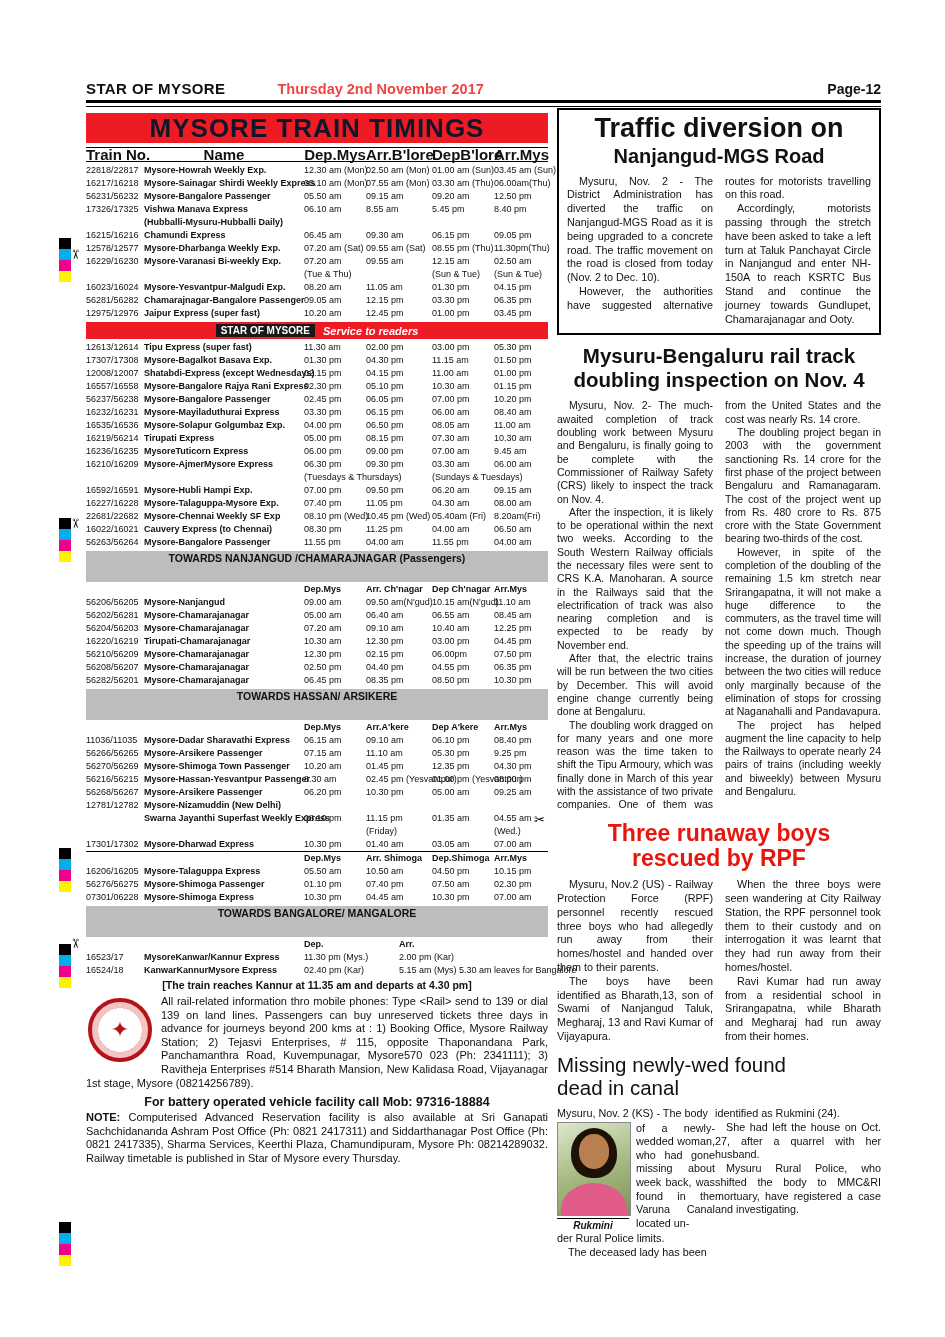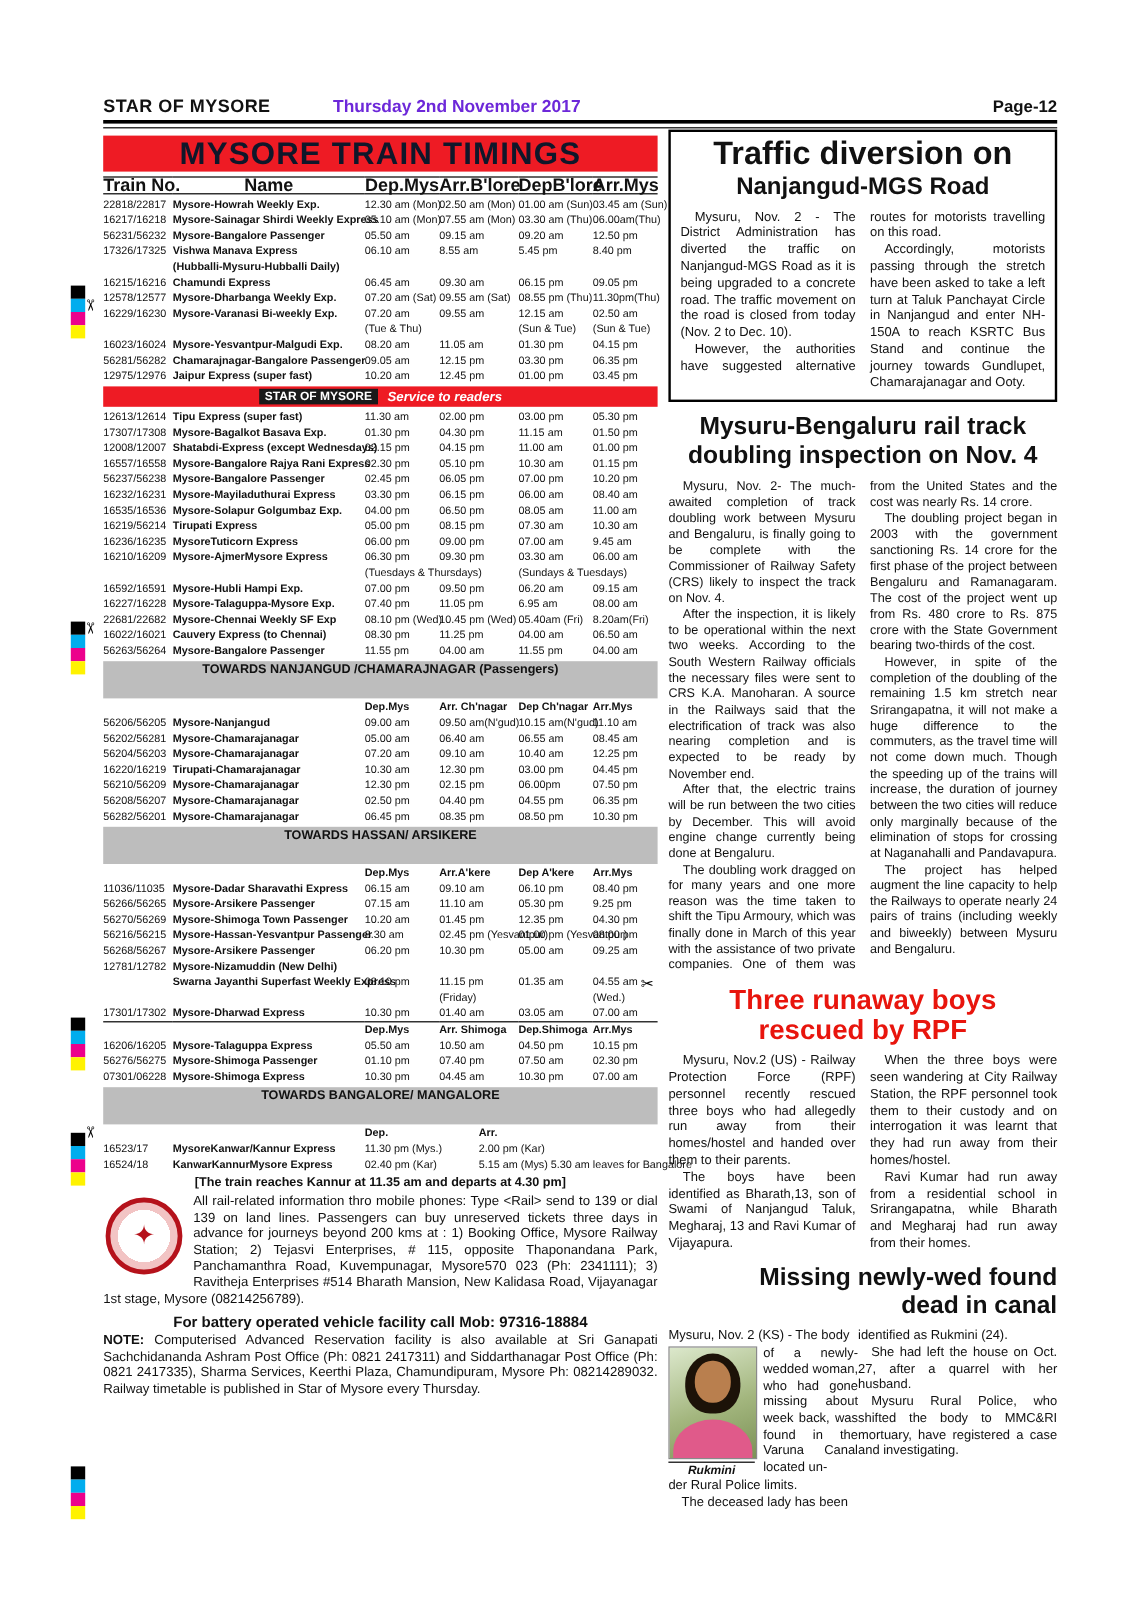--- a/index.html
+++ b/index.html
@@ -1,21 +1,21 @@
 <!DOCTYPE html>
 <html><head>
 <meta charset="utf-8">
 <style>
   html,body{margin:0;padding:0;background:#ffffff;}
   .page{position:relative;width:945px;height:1337px;background:#fff;overflow:hidden;
         font-family:"Liberation Sans", sans-serif;color:#111;}
   
   .header{position:absolute;left:86px;right:64px;top:80px;display:flex;align-items:baseline;}
   .masthead{font-weight:bold;font-size:15px;letter-spacing:.4px;}
-  .issue-date{color:#6d28d9;font-weight:bold;font-size:14.5px;margin-left:52px;}
+  .issue-date{color:#ef4444;font-weight:bold;font-size:14.5px;margin-left:52px;}
   .pageno{margin-left:auto;font-weight:bold;font-size:14px;}
   .rule-thick{position:absolute;left:86px;right:64px;top:100px;height:3px;background:#000;}
   .rule-thin{position:absolute;left:86px;right:64px;top:106px;height:1px;background:#000;}
   
   .regbar{position:absolute;left:59px;width:12px;}
   .regbar div{width:12px;height:11px;}
   .regbar .k{background:#000}.regbar .c{background:#00adee}.regbar .m{background:#ec008c}.regbar .y{background:#fff200}
   .g1{top:238px}.g2{top:518px}.g3{top:848px}.g4{top:944px}.g5{top:1222px}
   .scissors{position:absolute;font-size:13px;color:#000;}
   .s1{left:70px;top:247px;transform:rotate(90deg)}
@@ -55,21 +55,21 @@
   .note{font-size:11px;line-height:13.6px;text-align:justify;margin:2px 0 0;}
   .note b{font-weight:bold;}
   
   .right-col{position:absolute;left:557px;top:108px;width:324px;}
   .article{margin-bottom:9px;}
   .boxed{border:2px solid #000;padding:5px 8px 7px;}
   .h-traffic1{font-size:27px;font-weight:bold;text-align:center;line-height:1.02;}
   .h-traffic2{font-size:20px;font-weight:bold;text-align:center;margin:2px 0 7px;}
   .h-doubling{font-size:20.5px;font-weight:bold;text-align:center;line-height:1.15;margin:4px 0 8px;}
   .h-runaway{color:#e8150d;font-size:23px;font-weight:bold;text-align:center;line-height:1.1;margin:2px 0 7px;}
-  .h-newlywed{font-size:20.5px;font-weight:bold;text-align:right;line-height:1.15;margin:2px 0 7px;}
+  .h-newlywed{font-size:20.5px;font-weight:normal;text-align:left;line-height:1.15;margin:2px 0 7px;}
   .two-col{column-count:2;column-gap:12px;text-align:justify;font-size:10.8px;line-height:13.8px;}
   .two-col.tight{font-size:10.5px;line-height:13.3px;}
   .two-col p{margin:0;text-indent:12px;}
   
   .nw-cols{display:flex;}
   .nw-left{width:158px;}
   .nw-right{flex:1;}
   .nw-left p,.nw-right p{margin:0;font-size:10.8px;line-height:13.8px;text-align:justify;}
   .nw-right p + p{text-indent:11px;}
   .nw-after p + p{text-indent:11px;}
@@ -391,21 +391,21 @@
             <td class="c2">07.00 pm</td>
             <td class="c3">09.50 pm</td>
             <td class="c4">06.20 am</td>
             <td class="c5">09.15 am</td>
           </tr>
           <tr>
             <td class="c0">16227/16228</td>
             <td class="c1">Mysore-Talaguppa-Mysore Exp.</td>
             <td class="c2">07.40 pm</td>
             <td class="c3">11.05 pm</td>
-            <td class="c4">6.95 am</td>
+            <td class="c4">04.30 am</td>
             <td class="c5">08.00 am</td>
           </tr>
           <tr>
             <td class="c0">22681/22682</td>
             <td class="c1">Mysore-Chennai Weekly SF Exp</td>
             <td class="c2">08.10 pm (Wed)</td>
             <td class="c3">10.45 pm (Wed)</td>
             <td class="c4">05.40am (Fri)</td>
             <td class="c5">8.20am(Fri)</td>
           </tr>

